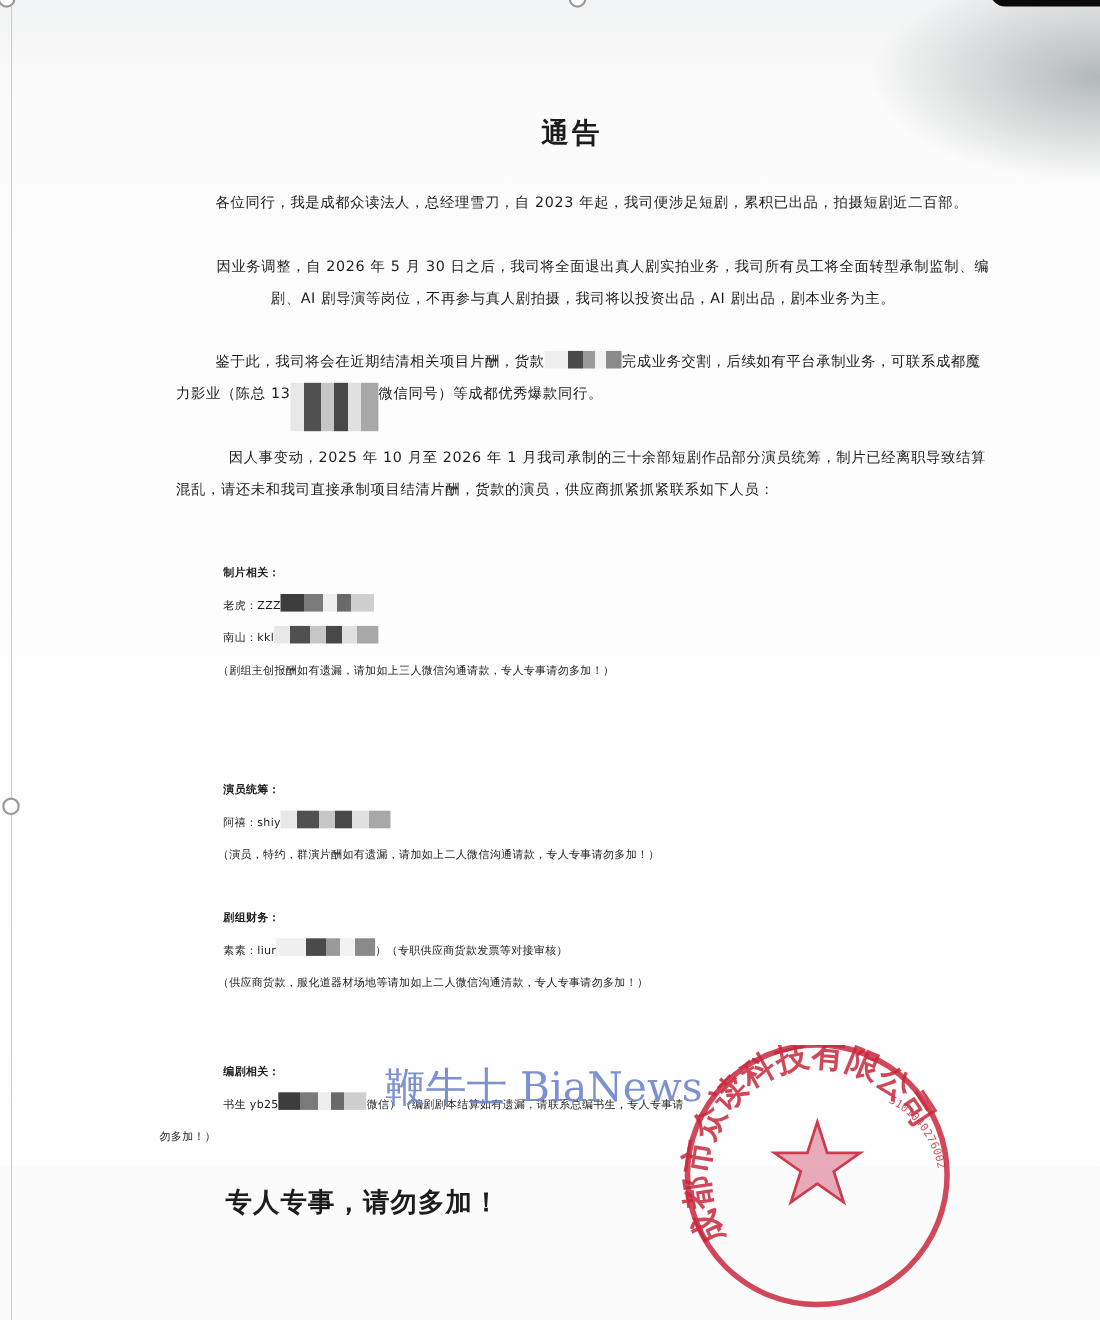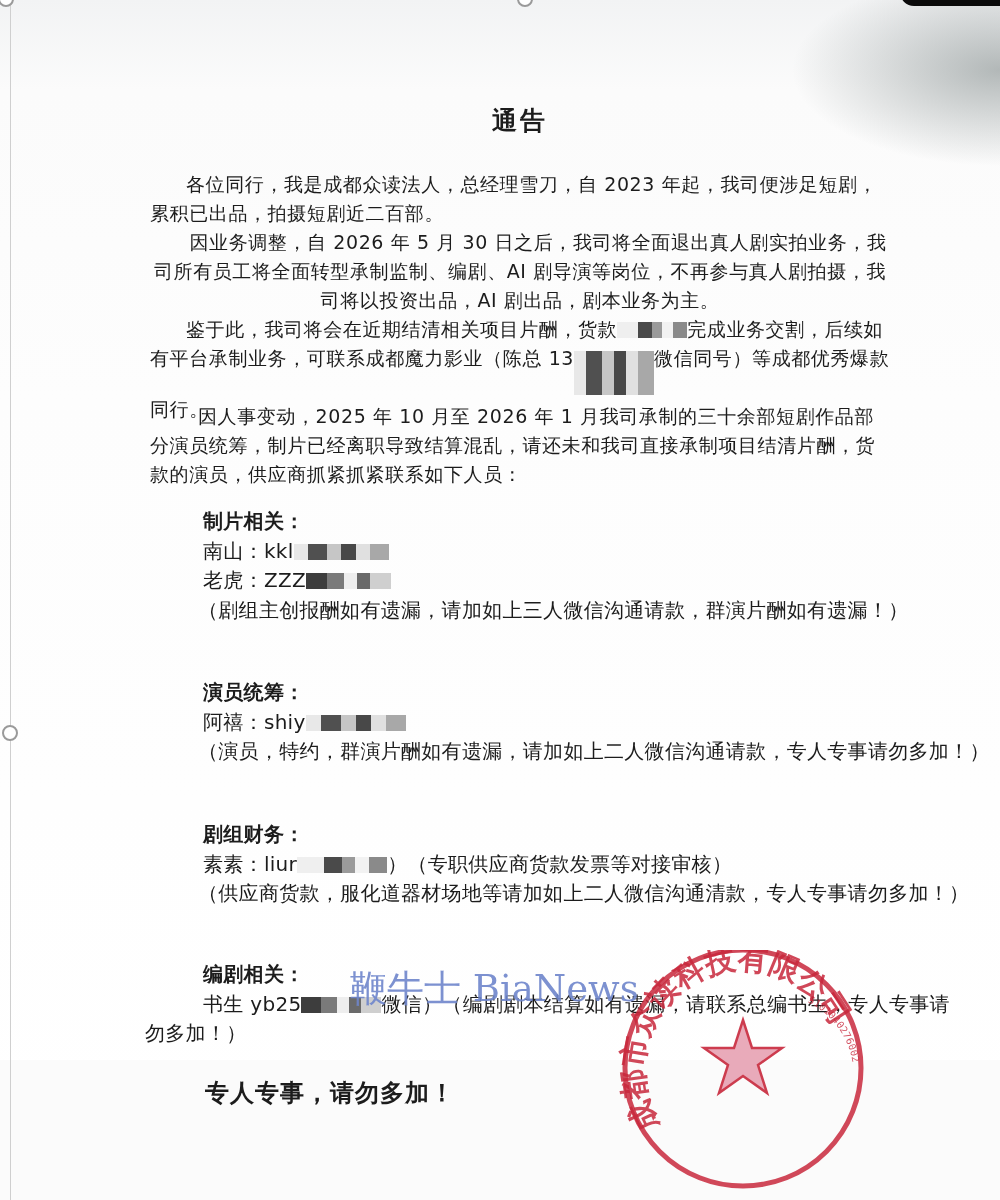--- a/index.html
+++ b/index.html
@@ -28,26 +28,26 @@
     }
     .ring.top-left { left: -2px; top: -9px; }
     .ring.top-mid { left: 517px; top: -9px; }
     .ring.left-mid { left: 2px; top: 725px; }
 
     .title {
       position: absolute; left: 0; width: 1040px; top: 104px; text-align: center;
       font-size: 25px; font-weight: bold; letter-spacing: 3px;
     }
     .para {
-      position: absolute; left: 150px; width: 740px;
-      font-size: 19px; line-height: 29px; letter-spacing: 0.6px;
+      position: absolute; left: 160px; width: 740px;
+      font-size: 13px; line-height: 29px; letter-spacing: 0.6px;
     }
     .para .indent { display: inline-block; width: 36px; }
     .section {
-      position: absolute; left: 203px; font-size: 20px; line-height: 29.5px; letter-spacing: 0.3px;
+      position: absolute; left: 203px; font-size: 10px; line-height: 29.5px; letter-spacing: 0.3px;
     }
     .section .heading { font-weight: bold; }
     .blur {
       display: inline-block; height: 16px; vertical-align: -2px;
       background: linear-gradient(90deg, #c8c8c8 0 20%, #5e5e5e 20% 40%, #b8b8b8 40% 60%, #7a7a7a 60% 80%, #d9d9d9 80% 100%);
       filter: blur(0.4px);
     }
     .blur.b2 { background: linear-gradient(90deg, #3d3d3d 0 25%, #7a7a7a 25% 45%, #eeeeee 45% 60%, #6a6a6a 60% 75%, #cfcfcf 75% 100%); }
     .blur.b3 { background: linear-gradient(90deg, #e8e8e8 0 15%, #505050 15% 35%, #c6c6c6 35% 50%, #484848 50% 65%, #e0e0e0 65% 80%, #a8a8a8 80% 100%); }
     .blur.light { background: linear-gradient(90deg, #efefef 0 30%, #4a4a4a 30% 50%, #9a9a9a 50% 65%, #f2f2f2 65% 80%, #8a8a8a 80% 100%); }
@@ -89,26 +89,26 @@
   <div class="para" style="top:315px;">
     <span class="indent"></span><span>鉴于此，我司将会在近期结清相关项目片酬，货款</span><span class="blur light" style="width:70px;"></span><span>完成业务交割，后续如有平台承制业务，可联系成都魔力影业（陈总 13</span><span class="blur b3 tall" style="width:80px;"></span><span>微信同号）等成都优秀爆款同行。</span>
   </div>
 
   <div class="para" style="top:402px;">
     <span class="indent" style="width:48px;"></span><span>因人事变动，2025 年 10 月至 2026 年 1 月我司承制的三十余部短剧作品部分演员统筹，制片已经离职导致结算混乱，请还未和我司直接承制项目结清片酬，货款的演员，供应商抓紧抓紧联系如下人员：</span>
   </div>
 
   <div class="section" style="top:507px;">
     <div class="heading">制片相关：</div>
+    <div><span>老虎：</span><span>ZZZ</span><span class="blur b2" style="width:85px;"></span></div>
     <div><span>南山：</span><span>kkl</span><span class="blur b3" style="width:95px;"></span></div>
-    <div><span>老虎：</span><span>ZZZ</span><span class="blur b2" style="width:85px;"></span></div>
-    <div class="note">（剧组主创报酬如有遗漏，请加如上三人微信沟通请款，群演片酬如有遗漏！）</div>
+    <div class="note">（剧组主创报酬如有遗漏，请加如上三人微信沟通请款，专人专事请勿多加！）</div>
   </div>
 
-  <div class="section" style="top:678px;">
+  <div class="section" style="top:704px;">
     <div class="heading">演员统筹：</div>
     <div><span>阿禧：</span><span>shiy</span><span class="blur b3" style="width:100px;"></span></div>
     <div class="note">（演员，特约，群演片酬如有遗漏，请加如上二人微信沟通请款，专人专事请勿多加！）</div>
   </div>
 
   <div class="section" style="top:820px;">
     <div class="heading">剧组财务：</div>
     <div><span>素素：</span><span>liur</span><span class="blur light" style="width:90px;"></span><span>）（专职供应商货款发票等对接审核）</span></div>
     <div class="note">（供应商货款，服化道器材场地等请加如上二人微信沟通清款，专人专事请勿多加！）</div>
   </div>

